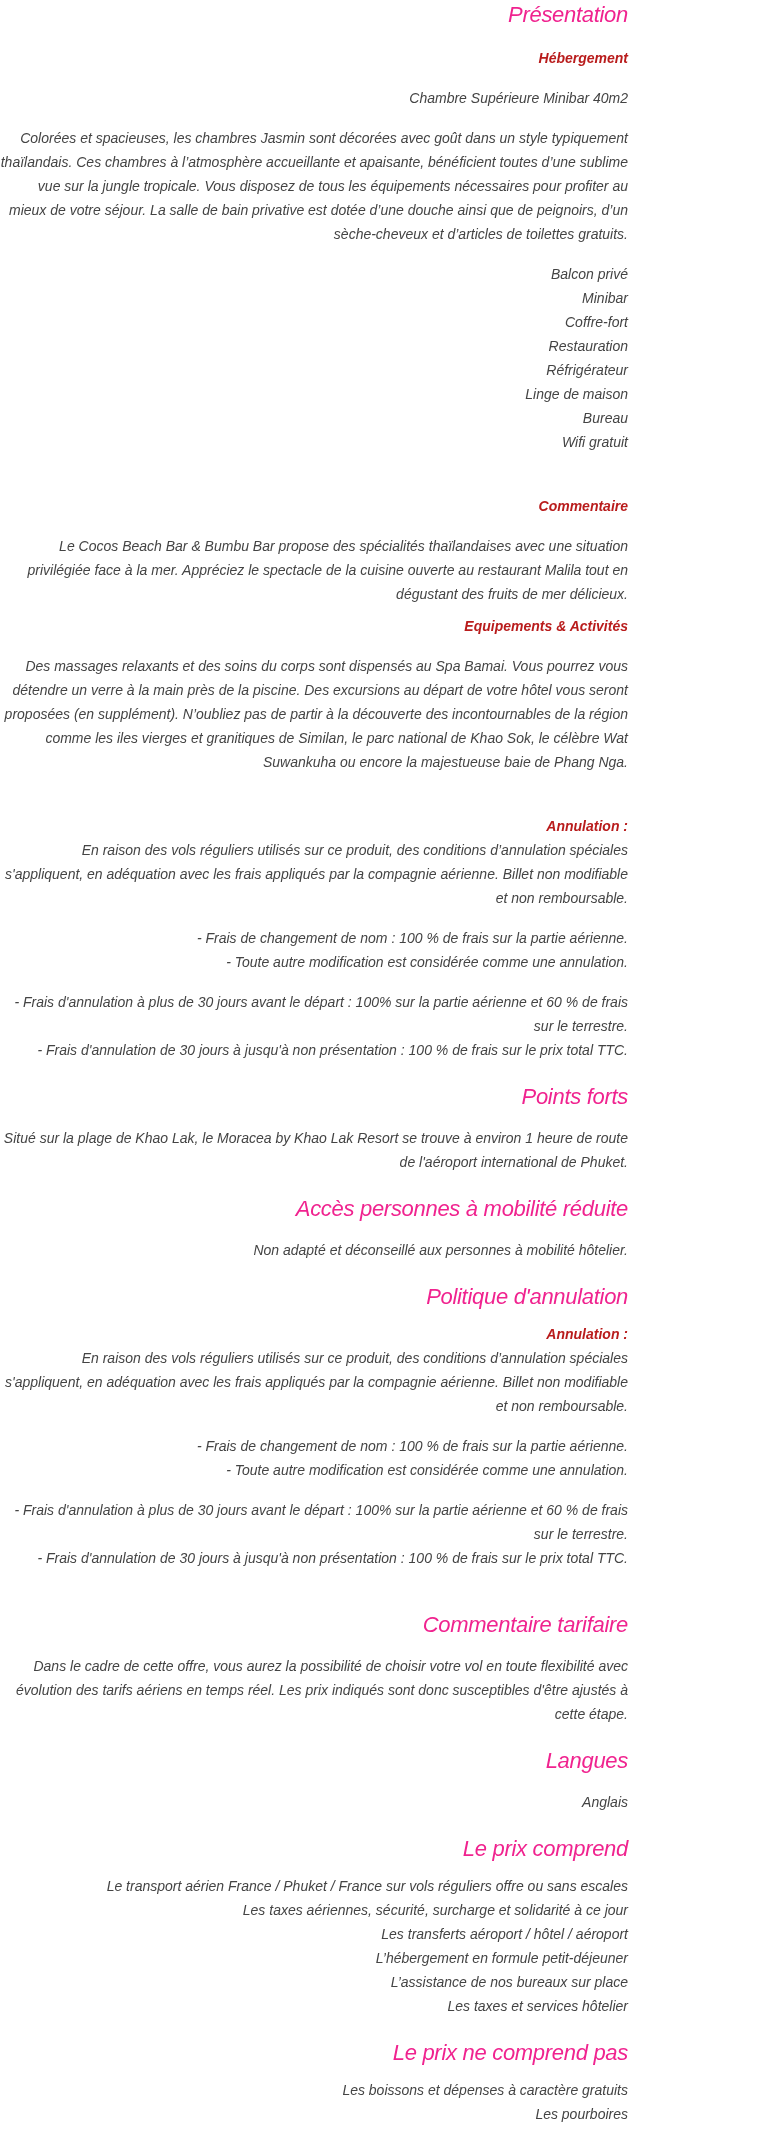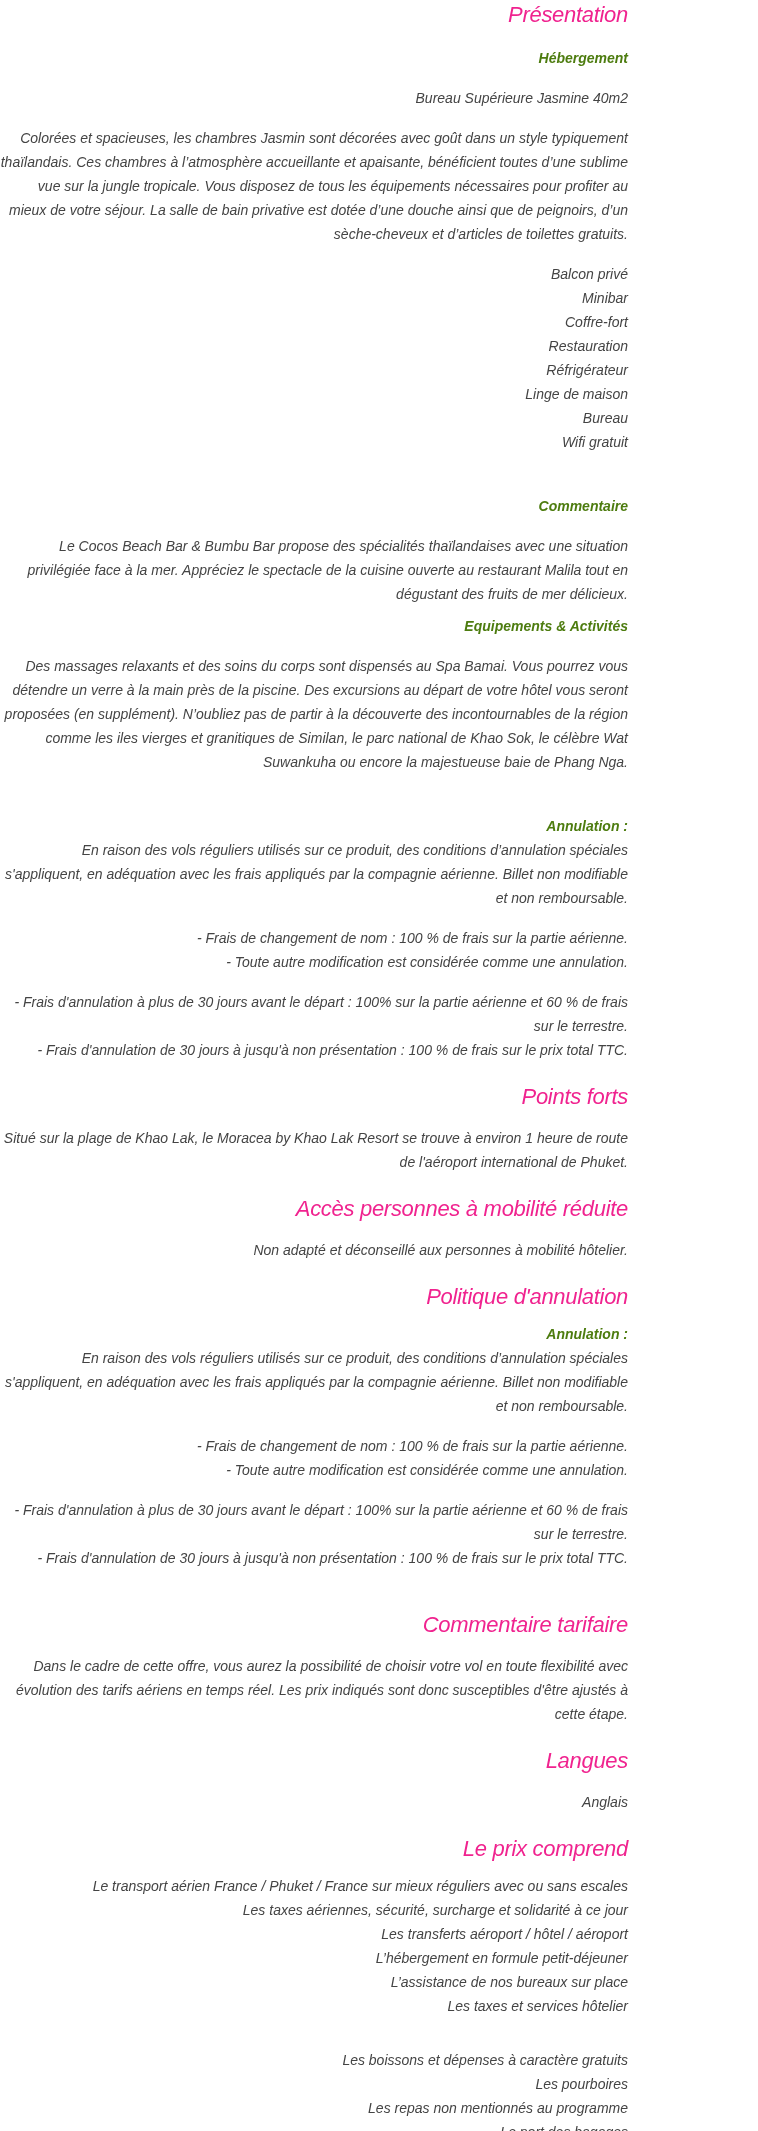--- a/index.html
+++ b/index.html
@@ -28,21 +28,21 @@
       font-size: 22px;
       line-height: 30px;
       margin: 0;
       letter-spacing: -0.3px;
     }
     p {
       margin: 0;
     }
     .sub {
       font-weight: bold;
-      color: #4d7c0f;
+      color: #b91c1c;
     }
     .list-line {
       display: block;
       line-height: 24px;
     }
     .gap-8 { height: 8px; }
     .gap-10 { height: 10px; }
     .gap-14 { height: 14px; }
     .gap-16 { height: 16px; }
     .gap-20 { height: 20px; }
@@ -51,21 +51,21 @@
 </head>
 <body>
 
 <div class="page">
 
   <section>
     <h2 class="section-title">Présentation</h2>
     <div class="gap-16"></div>
     <p class="sub">Hébergement</p>
     <div class="gap-16"></div>
-    <p>Bureau Supérieure Jasmine 40m2</p>
+    <p>Chambre Supérieure Minibar 40m2</p>
     <div class="gap-16"></div>
     <p>Colorées et spacieuses, les chambres Jasmin sont décorées avec goût dans un style typiquement thaïlandais. Ces chambres à l’atmosphère accueillante et apaisante, bénéficient toutes d’une sublime vue sur la jungle tropicale. Vous disposez de tous les équipements nécessaires pour profiter au mieux de votre séjour. La salle de bain privative est dotée d’une douche ainsi que de peignoirs, d’un sèche-cheveux et d’articles de toilettes gratuits.</p>
     <div class="gap-16"></div>
     <div>
       <span class="list-line">Balcon privé</span>
       <span class="list-line">Minibar</span>
       <span class="list-line">Coffre-fort</span>
       <span class="list-line">Restauration</span>
       <span class="list-line">Réfrigérateur</span>
       <span class="list-line">Linge de maison</span>
@@ -136,31 +136,32 @@
     <h2 class="section-title">Langues</h2>
     <div class="gap-14"></div>
     <p>Anglais</p>
   </section>
 
   <div class="gap-20"></div>
 
   <section>
     <h2 class="section-title">Le prix comprend</h2>
     <div class="gap-10"></div>
-    <span class="list-line">Le transport aérien France / Phuket / France sur mieux réguliers avec ou sans escales</span>
+    <span class="list-line">Le transport aérien France / Phuket / France sur vols réguliers offre ou sans escales</span>
     <span class="list-line">Les taxes aériennes, sécurité, surcharge et solidarité à ce jour</span>
     <span class="list-line">Les transferts aéroport / hôtel / aéroport</span>
     <span class="list-line">L’hébergement en formule petit-déjeuner</span>
     <span class="list-line">L’assistance de nos bureaux sur place</span>
     <span class="list-line">Les taxes et services hôtelier</span>
   </section>
 
   <div class="gap-20"></div>
 
   <section>
+    <h2 class="section-title">Le prix ne comprend pas</h2>
     <div class="gap-10"></div>
     <span class="list-line">Les boissons et dépenses à caractère gratuits</span>
     <span class="list-line">Les pourboires</span>
     <span class="list-line">Les repas non mentionnés au programme</span>
     <span class="list-line">Le port des bagages</span>
     <span class="list-line">Les majestueuse en option</span>
   </section>
 
 </div>
 

